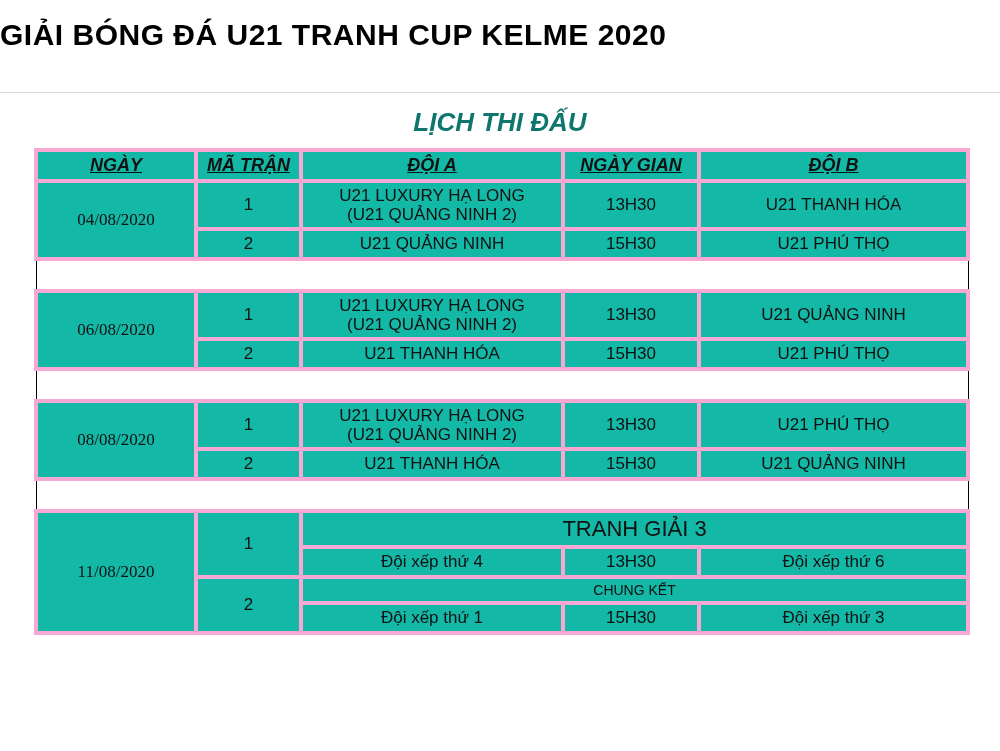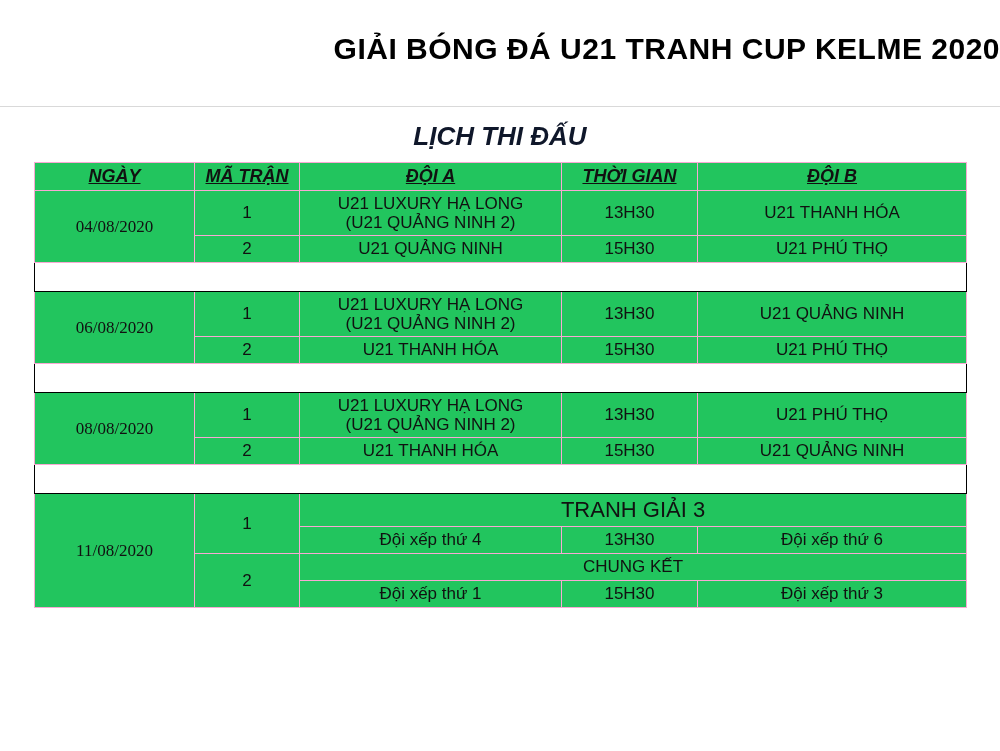--- a/index.html
+++ b/index.html
@@ -15,56 +15,56 @@
     overflow: hidden;
     position: relative;
   }
   .page {
     width: 1000px;
     height: 751px;
     position: relative;
     background: #ffffff;
   }
   .main-title {
-    text-align: right;
+    text-align: left;
     font-size: 30px;
     font-weight: bold;
     letter-spacing: 0.5px;
-    padding-top: 32px;
+    padding-top: 18px;
     color: #000000;
   }
   .divider {
     margin-top: 40px;
     border-top: 1px solid #d9d9d9;
     width: 1000px;
   }
   .sub-title {
     text-align: center;
     font-size: 26px;
     font-weight: bold;
     font-style: italic;
     padding-top: 14px;
     padding-bottom: 10px;
-    color: #0f172a;
+    color: #0f766e;
   }
   .table-wrap {
     padding: 0 34px 0 34px;
   }
   table.sched {
     border-collapse: collapse;
     width: 932px;
     table-layout: fixed;
     font-size: 17px;
   }
   table.sched td, table.sched th {
-    border: 1px solid #f9a8d4;
+    border: 4px solid #f9a8d4;
     text-align: center;
     vertical-align: middle;
     padding: 3px 2px;
-    background: #22c55e;
+    background: #14b8a6;
   }
   th.hdr {
     font-weight: bold;
     font-style: italic;
     font-size: 18px;
     text-decoration: underline;
     padding: 6px 2px;
     white-space: nowrap;
     overflow: hidden;
   }
@@ -89,21 +89,21 @@
     border-bottom: 1px solid #000000;
     height: 22px;
     background: #ffffff;
   }
   .banner {
     font-size: 22px;
     text-align: center;
   }
   .banner-final {
     background: #ffff00;
-    font-size: 17px;
+    font-size: 14px;
     text-align: center;
   }
 </style>
 </head>
 <body>
 
 <div class="page">
 
   <div class="main-title">GIẢI BÓNG ĐÁ U21 TRANH CUP KELME 2020</div>
 
@@ -118,21 +118,21 @@
         <col class="col-code">
         <col class="col-teama">
         <col class="col-time">
         <col class="col-teamb">
       </colgroup>
       <thead>
         <tr>
           <th class="hdr">NGÀY</th>
           <th class="hdr">MÃ TRẬN</th>
           <th class="hdr">ĐỘI A</th>
-          <th class="hdr">THỜI GIAN</th>
+          <th class="hdr">NGÀY GIAN</th>
           <th class="hdr">ĐỘI B</th>
         </tr>
       </thead>
       <tbody>
 
         <tr>
           <td class="date-cell" rowspan="2">04/08/2020</td>
           <td>1</td>
           <td class="two-line">
             <div>U21 LUXURY HẠ LONG</div>

